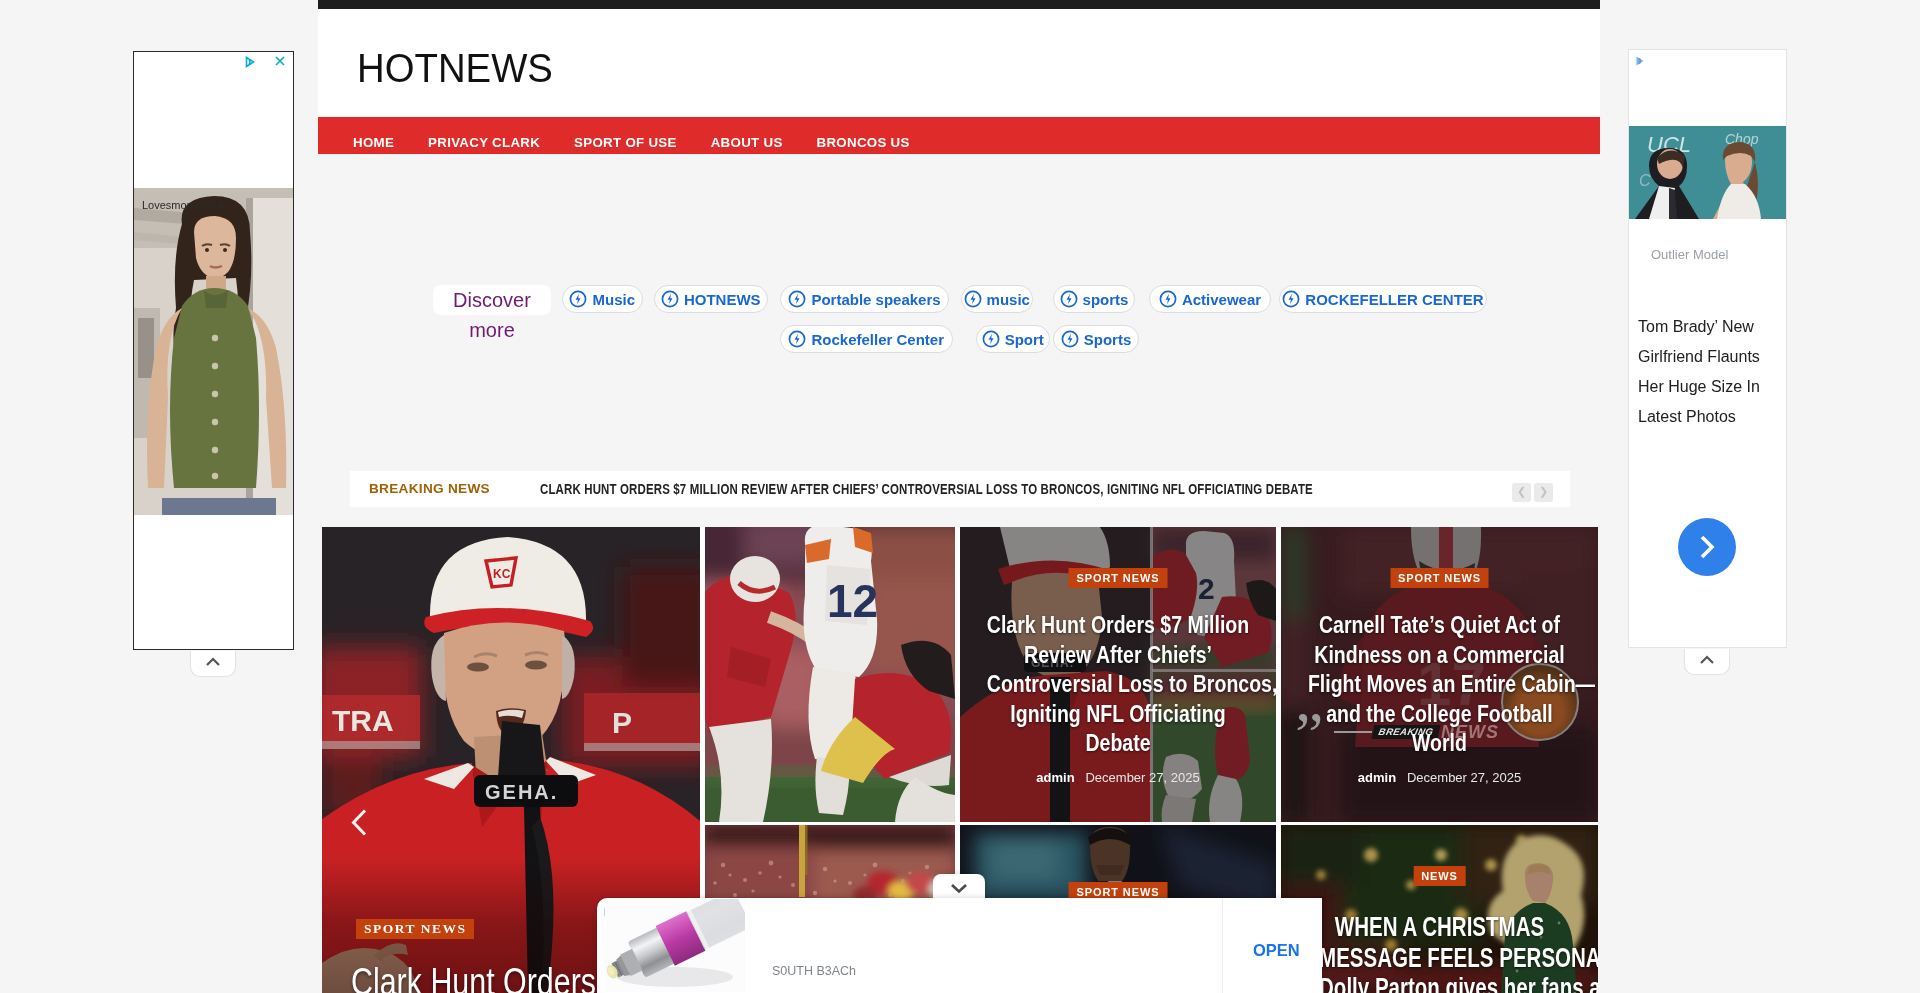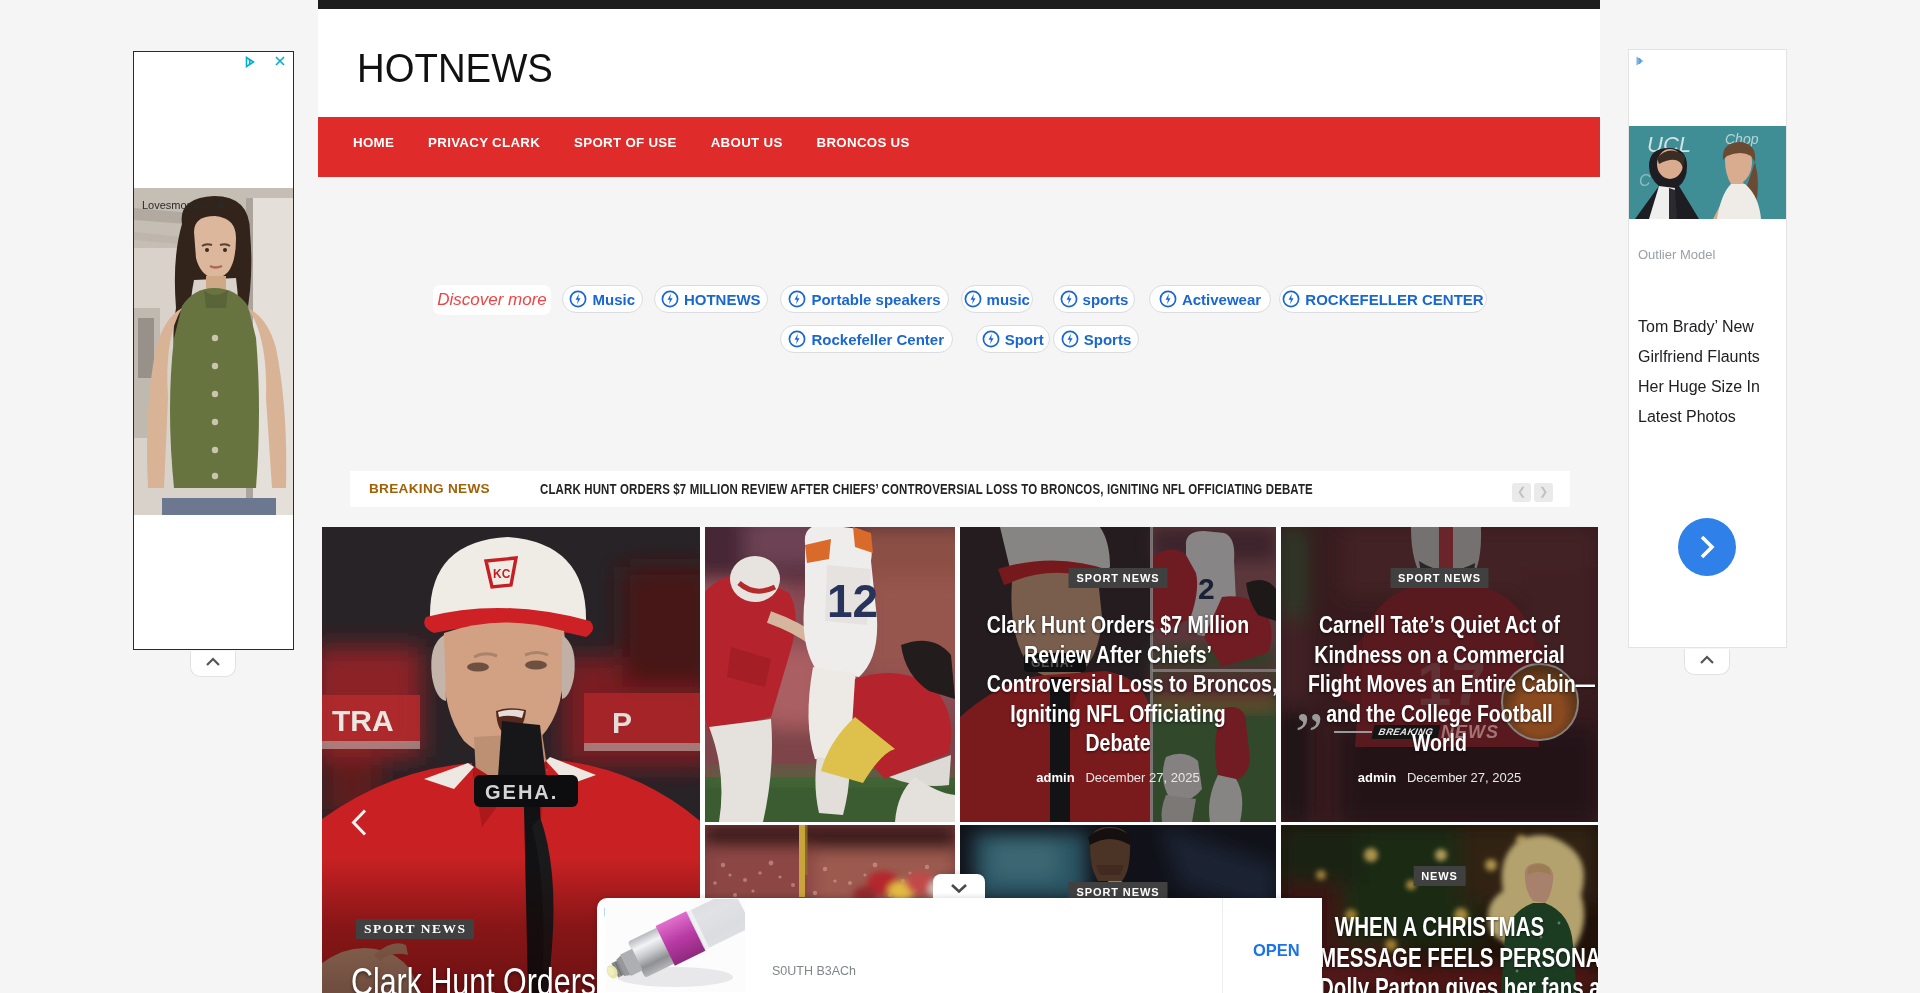--- a/index.html
+++ b/index.html
@@ -5,40 +5,40 @@
   * { margin:0; padding:0; box-sizing:border-box; }
   html,body { width:1920px; height:993px; overflow:hidden; background:#f5f5f5; font-family:"Liberation Sans", sans-serif; }
   .abs { position:absolute; }
   #stage { position:relative; width:1920px; height:993px; }
 
   
   #content { position:absolute; left:318px; top:0; width:1282px; height:993px; background:#f5f5f5; }
   #topbar { position:absolute; left:0; top:0; width:1282px; height:9px; background:#1d1d1d; }
   #header { position:absolute; left:0; top:9px; width:1282px; height:108px; background:#ffffff; }
   #logo { position:absolute; left:39px; top:36px; font-size:41px; color:#111; transform:scaleX(0.935); transform-origin:left center; }
-  #nav { position:absolute; left:0; top:117px; width:1282px; height:60px; background:#df2c2a; }
+  #nav { position:absolute; left:0; top:117px; width:1282px; height:37px; background:#df2c2a; }
   #nav ul { list-style:none; position:absolute; left:18px; top:0; height:51px; display:flex; align-items:center; }
   #nav li { padding:0 17px; font-size:13.3px; font-weight:bold; color:#fff; letter-spacing:0.3px; }
 
   
-  .dm-label { position:absolute; left:433px; top:285px; width:118px; height:30px; background:#fff; border-radius:8px; color:#ef4444; font-size:17px; line-height:30px; text-align:center;font-style:italic; }
+  .dm-label { position:absolute; left:433px; top:285px; width:118px; height:30px; background:#fff; border-radius:8px; color:#701a75; font-size:20px; line-height:30px; text-align:center; }
   .chip { position:absolute; height:28px; background:#fff; border:1px solid #dadce0; border-radius:14.5px; display:flex; align-items:center; justify-content:center; color:#1967d2; font-size:15px; font-weight:bold; white-space:nowrap; }
   .chip svg { margin-right:5px; }
 
   
   #breaking { position:absolute; left:32px; top:471px; width:1220px; height:36px; background:#fff; }
   #breaking .bn { position:absolute; left:19px; top:0; line-height:36px; color:#a16207; font-weight:bold; font-size:13.6px; letter-spacing:0.3px; }
   #breaking .hl { position:absolute; left:190px; top:0; line-height:36px; color:#222; font-weight:bold; font-size:14.5px; letter-spacing:0.2px; white-space:nowrap; transform:scaleX(0.79); transform-origin:left center; }
   #breaking .btn { position:absolute; top:12px; width:19px; height:19px; background:#eaeaea; border-radius:3px; color:#c2c2c2; text-align:center; line-height:17px; font-size:11px; }
 
   
   .card { position:absolute; overflow:hidden; }
   .card svg.bg { position:absolute; left:0; top:0; }
   .shade { position:absolute; left:0; top:0; width:100%; height:100%; background:rgba(20,18,20,0.47); }
-  .badge { position:absolute; background:#404040; color:#fff; font-size:11px; font-weight:bold; letter-spacing:0.9px; padding:5px 8px; height:20px; line-height:10.5px; }
+  .badge { position:absolute; background:#c2410c; color:#fff; font-size:11px; font-weight:bold; letter-spacing:0.9px; padding:5px 8px; height:20px; line-height:10.5px; }
   .bcenter { left:50%; transform:translateX(-50%); }
   .ctitle { position:absolute; width:100%; text-align:center; color:#fff; font-weight:bold; font-size:23.5px; line-height:29.6px; text-shadow:0 1px 3px rgba(0,0,0,.6); transform:scaleX(0.83); transform-origin:center; white-space:nowrap; }
   .cmeta { position:absolute; width:100%; text-align:center; color:#e8e8e8; font-size:13px; }
   .cmeta b { color:#fff; font-weight:bold; }
 
   
   .sidead { position:absolute; background:#fff; }
   .coltab { position:absolute; width:46px; height:26px; background:#fff; border:1px solid #e2e2e2; border-top:none; border-radius:0 0 10px 10px; }
   .coltab svg { display:block; margin:6px auto 0; }
 
@@ -502,21 +502,21 @@
       <path d="M20 40 Q20 22 40 22 Q58 22 58 40 Q58 54 50 60 L70 93 L6 93 L30 60 Q20 52 20 40 Z" fill="#1d1d22"></path>
       <ellipse cx="41" cy="38" rx="13" ry="15" fill="#d9ac90"></ellipse>
       <path d="M28 32 Q40 18 56 30 L54 42 Q50 28 30 38 Z" fill="#3a2e24"></path>
       <path d="M30 60 L46 62 L42 93 L20 93 Z" fill="#efefef"></path>
       <path d="M40 62 L46 64 L48 93 L40 93 Z" fill="#2a2a30"></path>
       <path d="M96 34 Q96 20 110 20 Q124 22 123 38 Q122 50 114 56 L132 93 L84 93 L102 58 Q96 48 96 34 Z" fill="#d9ac90"></path>
       <path d="M94 34 Q92 16 112 16 Q128 18 126 36 L122 30 Q112 24 98 30 Z" fill="#6b4a34"></path>
       <path d="M126 36 Q132 60 126 80 L118 60 Z" fill="#6b4a34"></path>
       <path d="M102 58 L116 58 Q130 70 132 93 L88 93 Q92 68 102 58 Z" fill="#efece8"></path>
     </svg>
-    <div class="abs" style="left:9px; top:197px; color:#9aa0a6; font-size:13px;">Outlier Model</div>
+    <div class="abs" style="left:22px; top:197px; color:#9aa0a6; font-size:13px;">Outlier Model</div>
     <div class="abs" style="left:9px; top:262px; color:#202124; font-size:16px; line-height:30px;">Tom Brady’ New<br>Girlfriend Flaunts<br>Her Huge Size In<br>Latest Photos</div>
     <div class="abs" style="left:49px; top:468px; width:58px; height:58px; border-radius:50%; background:#2f80e8;">
       <svg style="position:absolute; left:20px; top:16px;" width="18" height="26" viewBox="0 0 18 26">
           <path d="M4 3 L14 13 L4 23" stroke="#fff" stroke-width="3.6" fill="none"></path>
         </svg>
     </div>
   </div>
   <div class="coltab" style="left:1684px; top:649px;">
       <svg width="16" height="9" viewBox="0 0 16 9">
         <path d="M2 8 L8 2 L14 8" stroke="#555" stroke-width="2.2" fill="none"></path>

